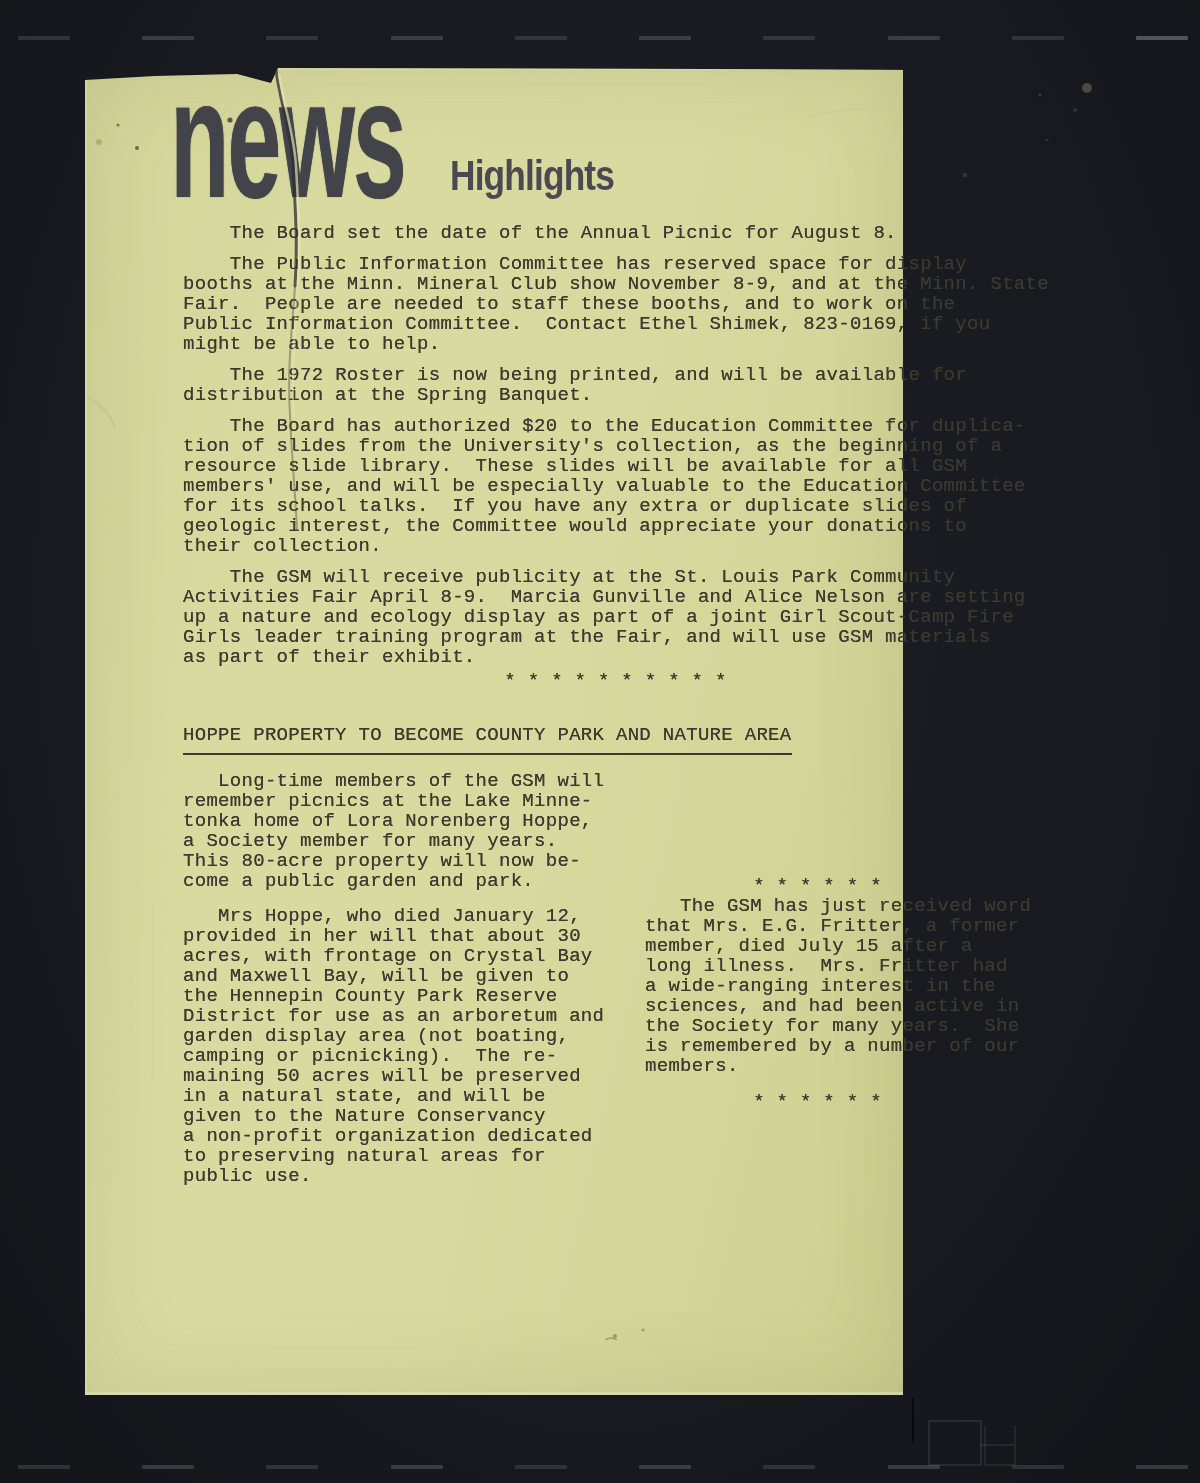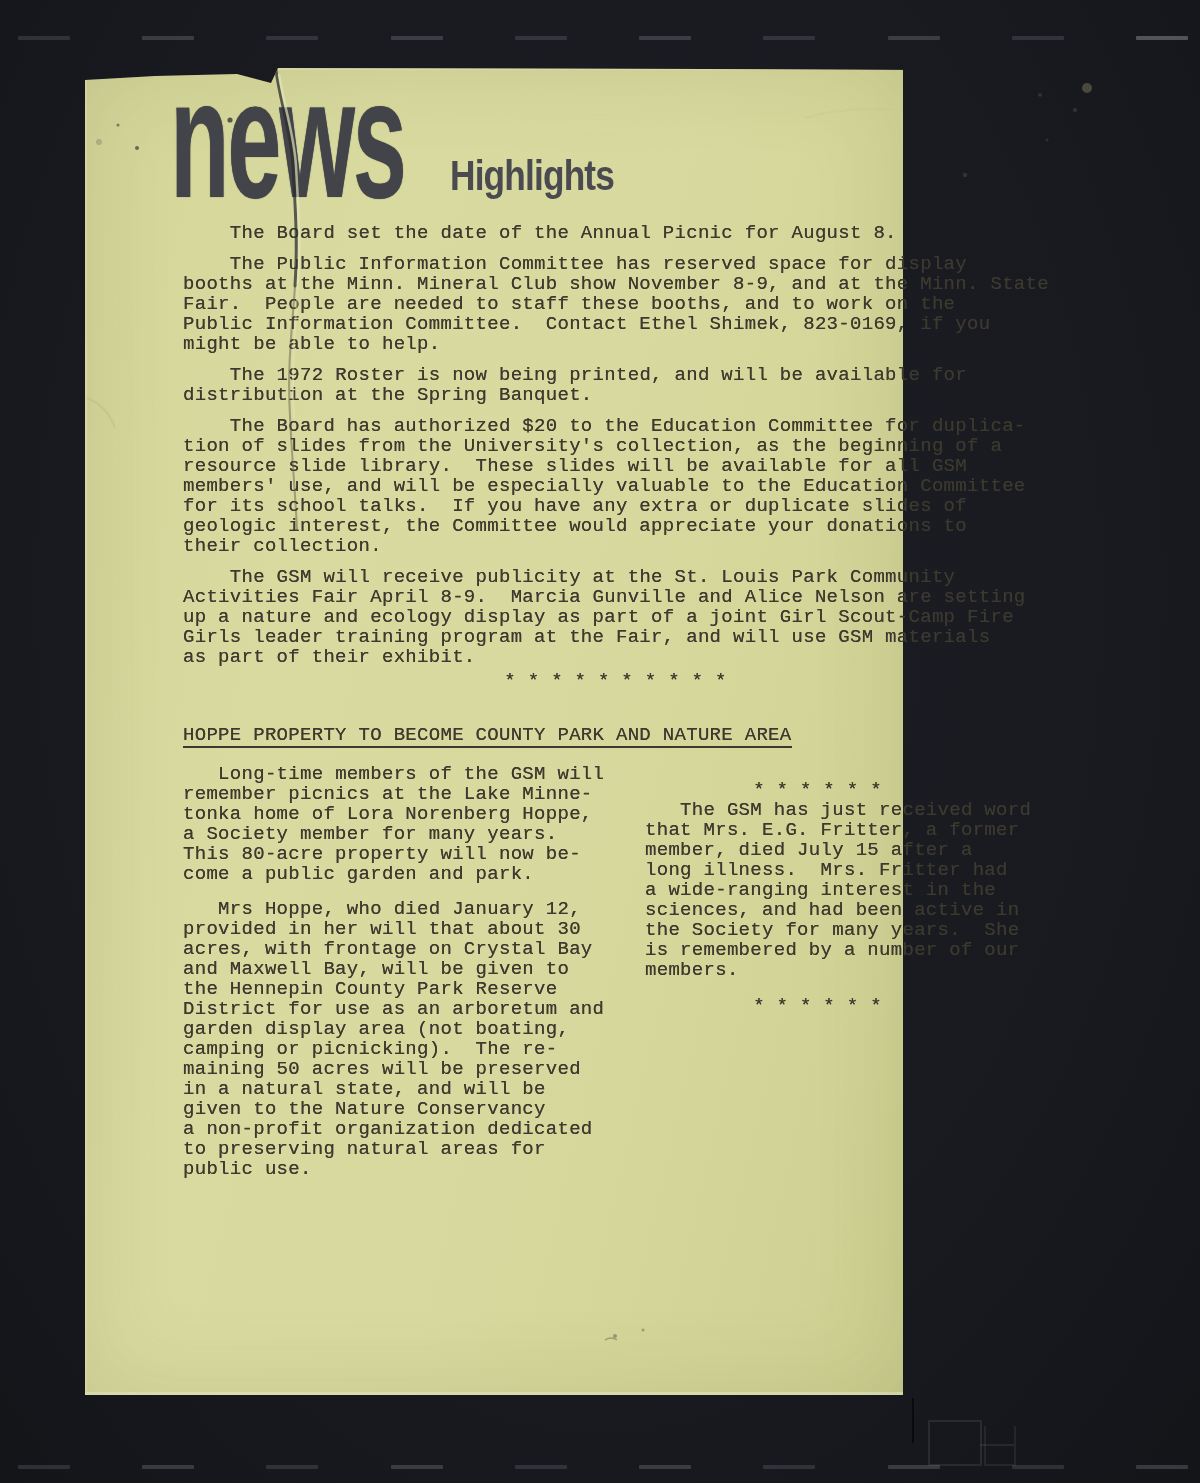--- a/index.html
+++ b/index.html
@@ -53,22 +53,22 @@
   .body-text{
     position:absolute;left:98px;top:155px;width:880px;
     font-size:19px;line-height:20px;letter-spacing:0.3px;
     color:#3c392f;text-shadow:0 0 0.6px rgba(58,54,44,0.85);
   }
   .body-text p{margin:0 0 11px 0;white-space:pre-wrap;}
   .para-last{margin-bottom:0 !important;}
   .sep{text-align:center;margin:4px 0 0 0 !important;}
   .sep-main{width:865px;}
   h2.tw-heading{font:inherit;font-weight:normal;margin:34px 0 16px 0;}
-  .underline{display:inline-block;border-bottom:2px solid #3c392f;padding-bottom:1px;}
-  .columns{display:flex;align-items:flex-start;margin-top:4px;}
+  .underline{display:inline-block;border-bottom:2px solid #3c392f;padding-bottom:8px;}
+  .columns{display:flex;align-items:center;margin-top:4px;}
   .col-left{width:462px;flex:0 0 462px;}
   .col-right{width:400px;flex:0 0 400px;}
   .col-right .sep{margin-top:16px !important;padding-right:55px;}
   .col-right h2.tw-heading{margin:15px 0 16px 0;}
   .col-left p{margin-bottom:15px;}
 </style>
 </head>
 <body>
 
 <div class="film-dashes top">

